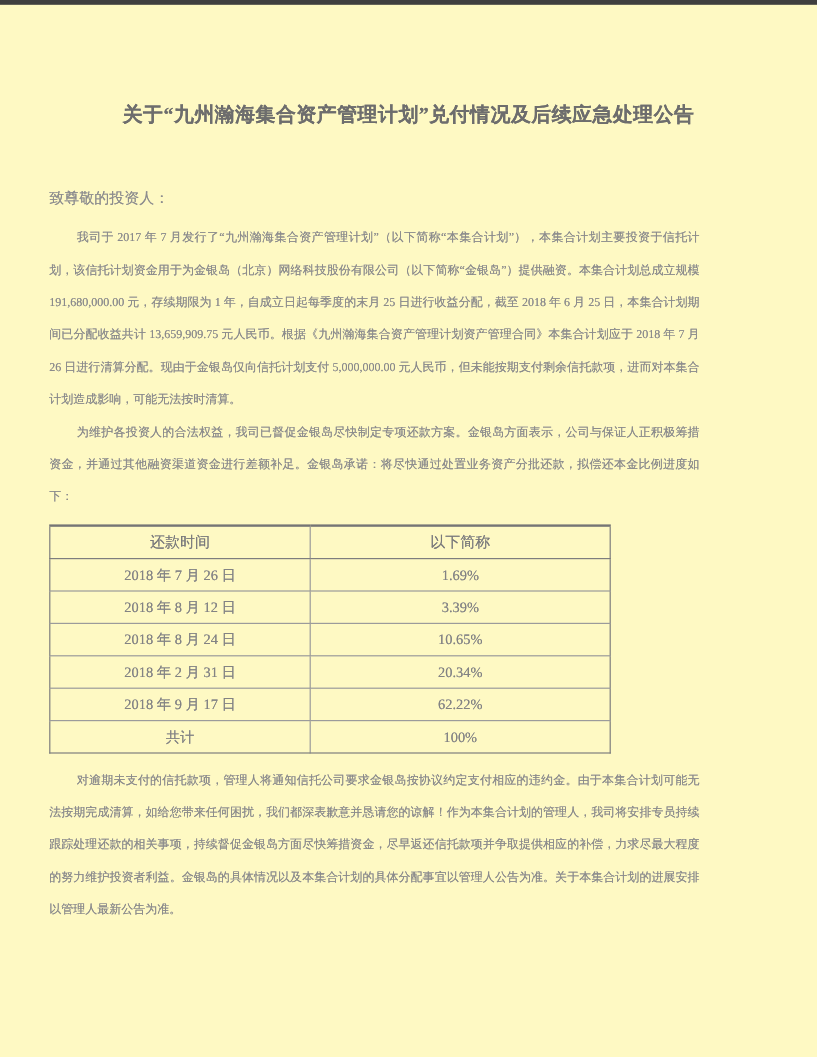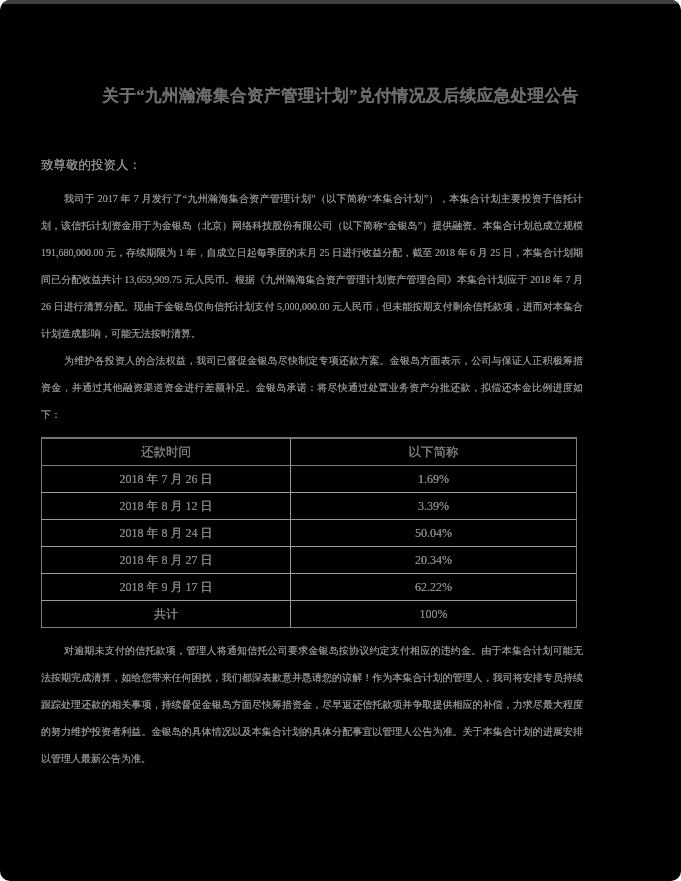--- a/index.html
+++ b/index.html
@@ -4,25 +4,24 @@
 <style>
   html, body {
     margin: 0;
     padding: 0;
     background: #ffffff;
   }
   .page {
     position: relative;
     width: 681px;
     height: 881px;
-    background: #000000;
+    background: #fef9c3;
     overflow: hidden;
     font-family: "Liberation Serif", "DejaVu Serif", serif;
     color: #898989;
-    border-radius: 10px;
   }
   .scan-bar {
     position: absolute;
     top: 0;
     left: 0;
     width: 100%;
     height: 4px;
     background: #3f3f3f;
   }
   .doc-title {
@@ -50,21 +49,21 @@
     font-size: 10px;
     line-height: 27px;
     text-indent: 2.3em;
     text-align: justify;
     color: #8b8b8b;
     text-shadow: 0 0 0.5px #9a9a9a;
   }
   .para.p2 { margin-top: 0; }
   .para.p3 { margin-top: 9px; }
   table.repay {
-    width: 536px;
+    width: 468px;
     margin-top: 9px;
     border-collapse: collapse;
     table-layout: fixed;
     font-size: 12px;
     color: #838383;
     text-shadow: 0 0 0.5px #979797;
   }
   table.repay col.c-date { width: 46.5%; }
   table.repay col.c-ratio { width: 53.5%; }
   table.repay th, table.repay td {
@@ -117,24 +116,24 @@
         <tr>
           <td>2018 年 7 月 26 日</td>
           <td>1.69%</td>
         </tr>
         <tr>
           <td>2018 年 8 月 12 日</td>
           <td>3.39%</td>
         </tr>
         <tr>
           <td>2018 年 8 月 24 日</td>
-          <td>50.04%</td>
+          <td>10.65%</td>
         </tr>
         <tr>
-          <td>2018 年 8 月 27 日</td>
+          <td>2018 年 2 月 31 日</td>
           <td>20.34%</td>
         </tr>
         <tr>
           <td>2018 年 9 月 17 日</td>
           <td>62.22%</td>
         </tr>
         <tr>
           <td>共计</td>
           <td>100%</td>
         </tr>

